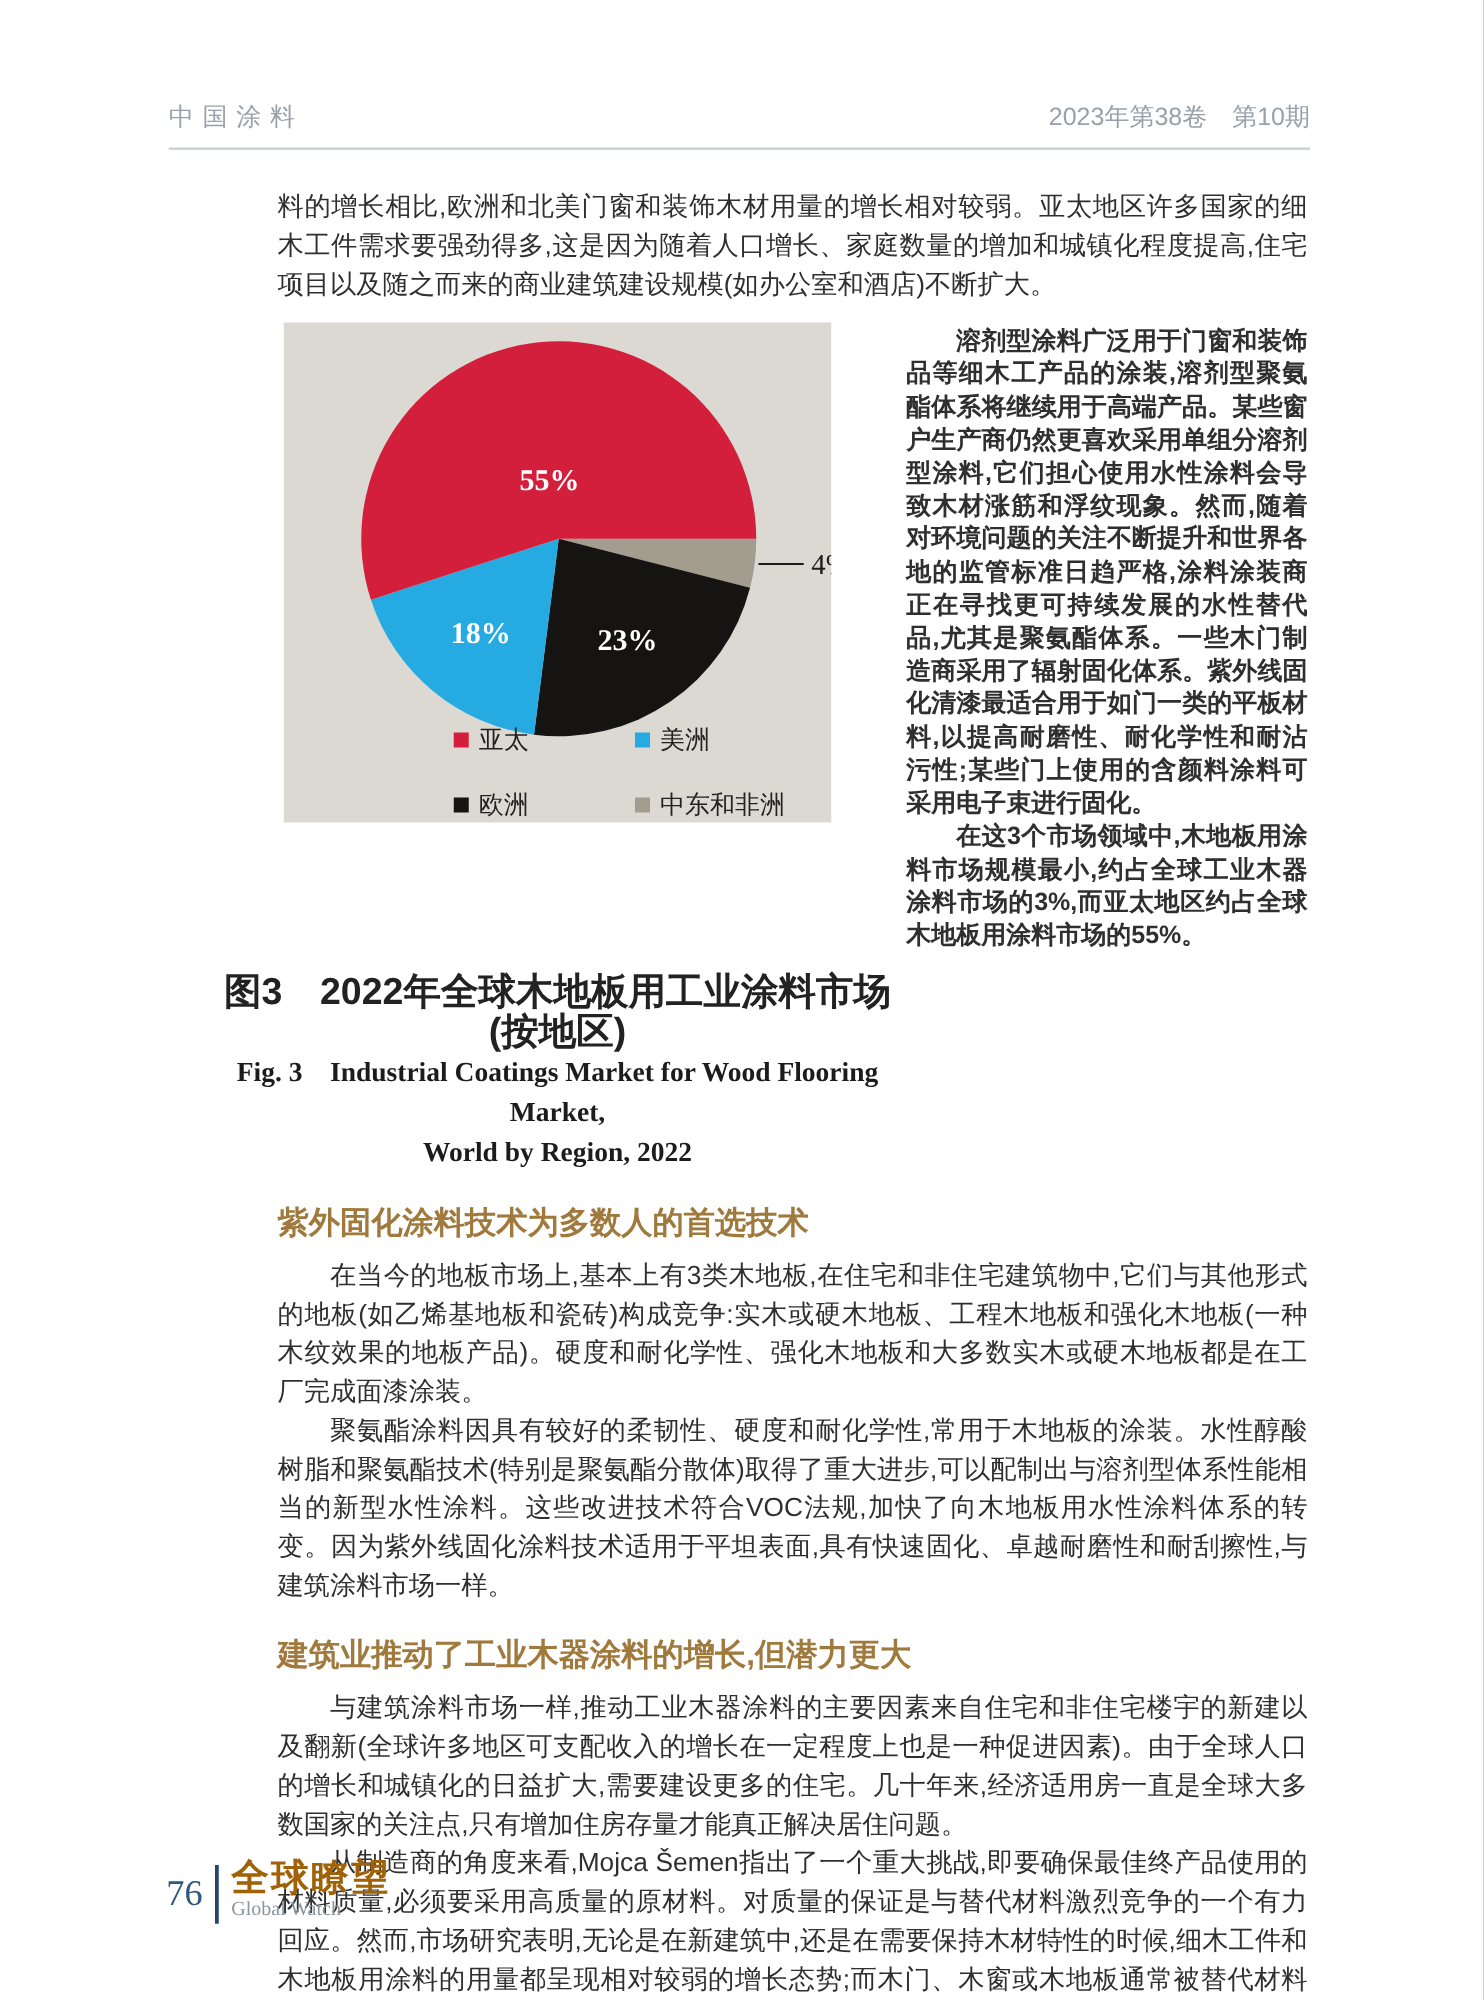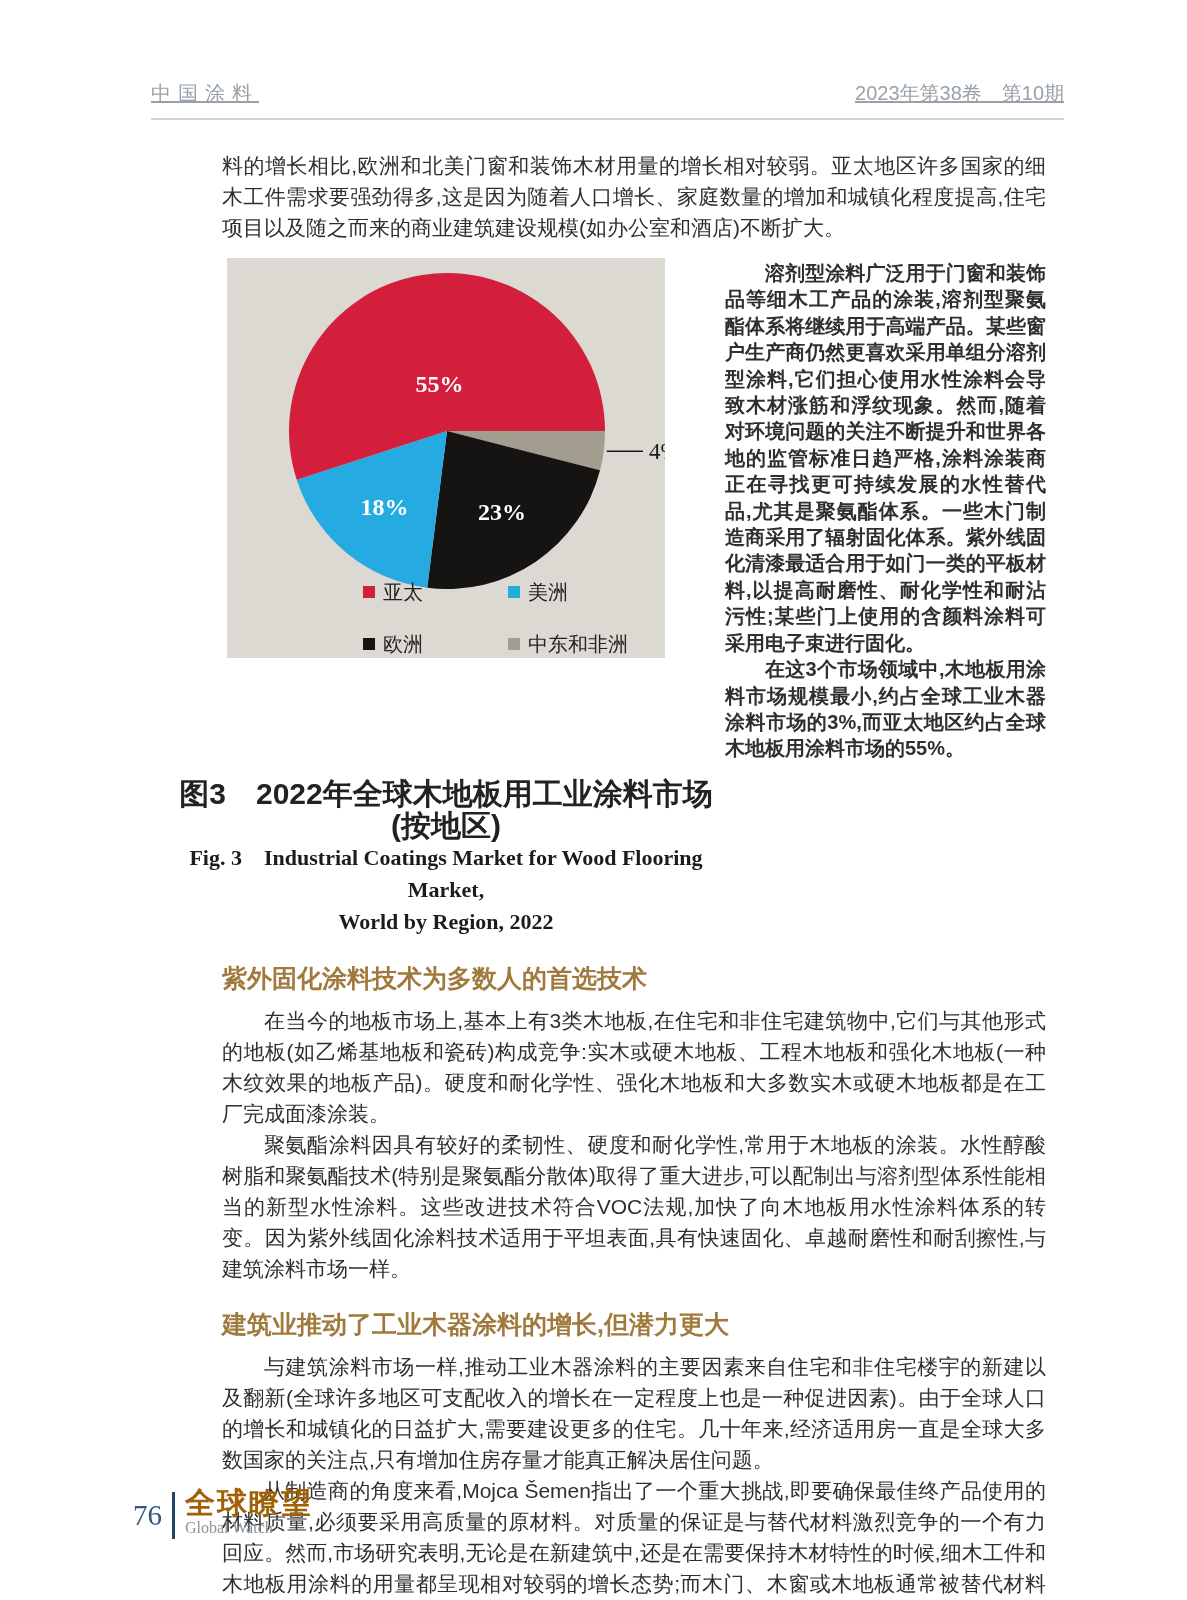--- a/index.html
+++ b/index.html
@@ -8,25 +8,25 @@
     position: relative;
     width: 1187px; height: 1600px;
     margin: 0 auto;
     background: #ffffff;
     font-family: "Liberation Sans", sans-serif;
     color: #2f2f2f;
     overflow: hidden;
   }
   
   .journal-header {
-    position: absolute; left: 151px; top: 80px; width: 913px;
+    position: absolute; left: 135px; top: 80px; width: 913px;
     display: flex; justify-content: space-between; align-items: flex-end;
     padding-bottom: 11px;
     border-bottom: 2px solid #ccd2d5;
-    color: #98a1a9; font-size: 20px; text-decoration: underline;
+    color: #98a1a9; font-size: 20px;
   }
   .journal-name { letter-spacing: 7px; }
   
   .content {
     position: absolute; left: 222px; top: 150px; width: 824px;
     font-size: 21px; line-height: 31px; text-align: justify;
   }
   .content p { text-indent: 2em; }
   .content p.no-indent { text-indent: 0; }
   

